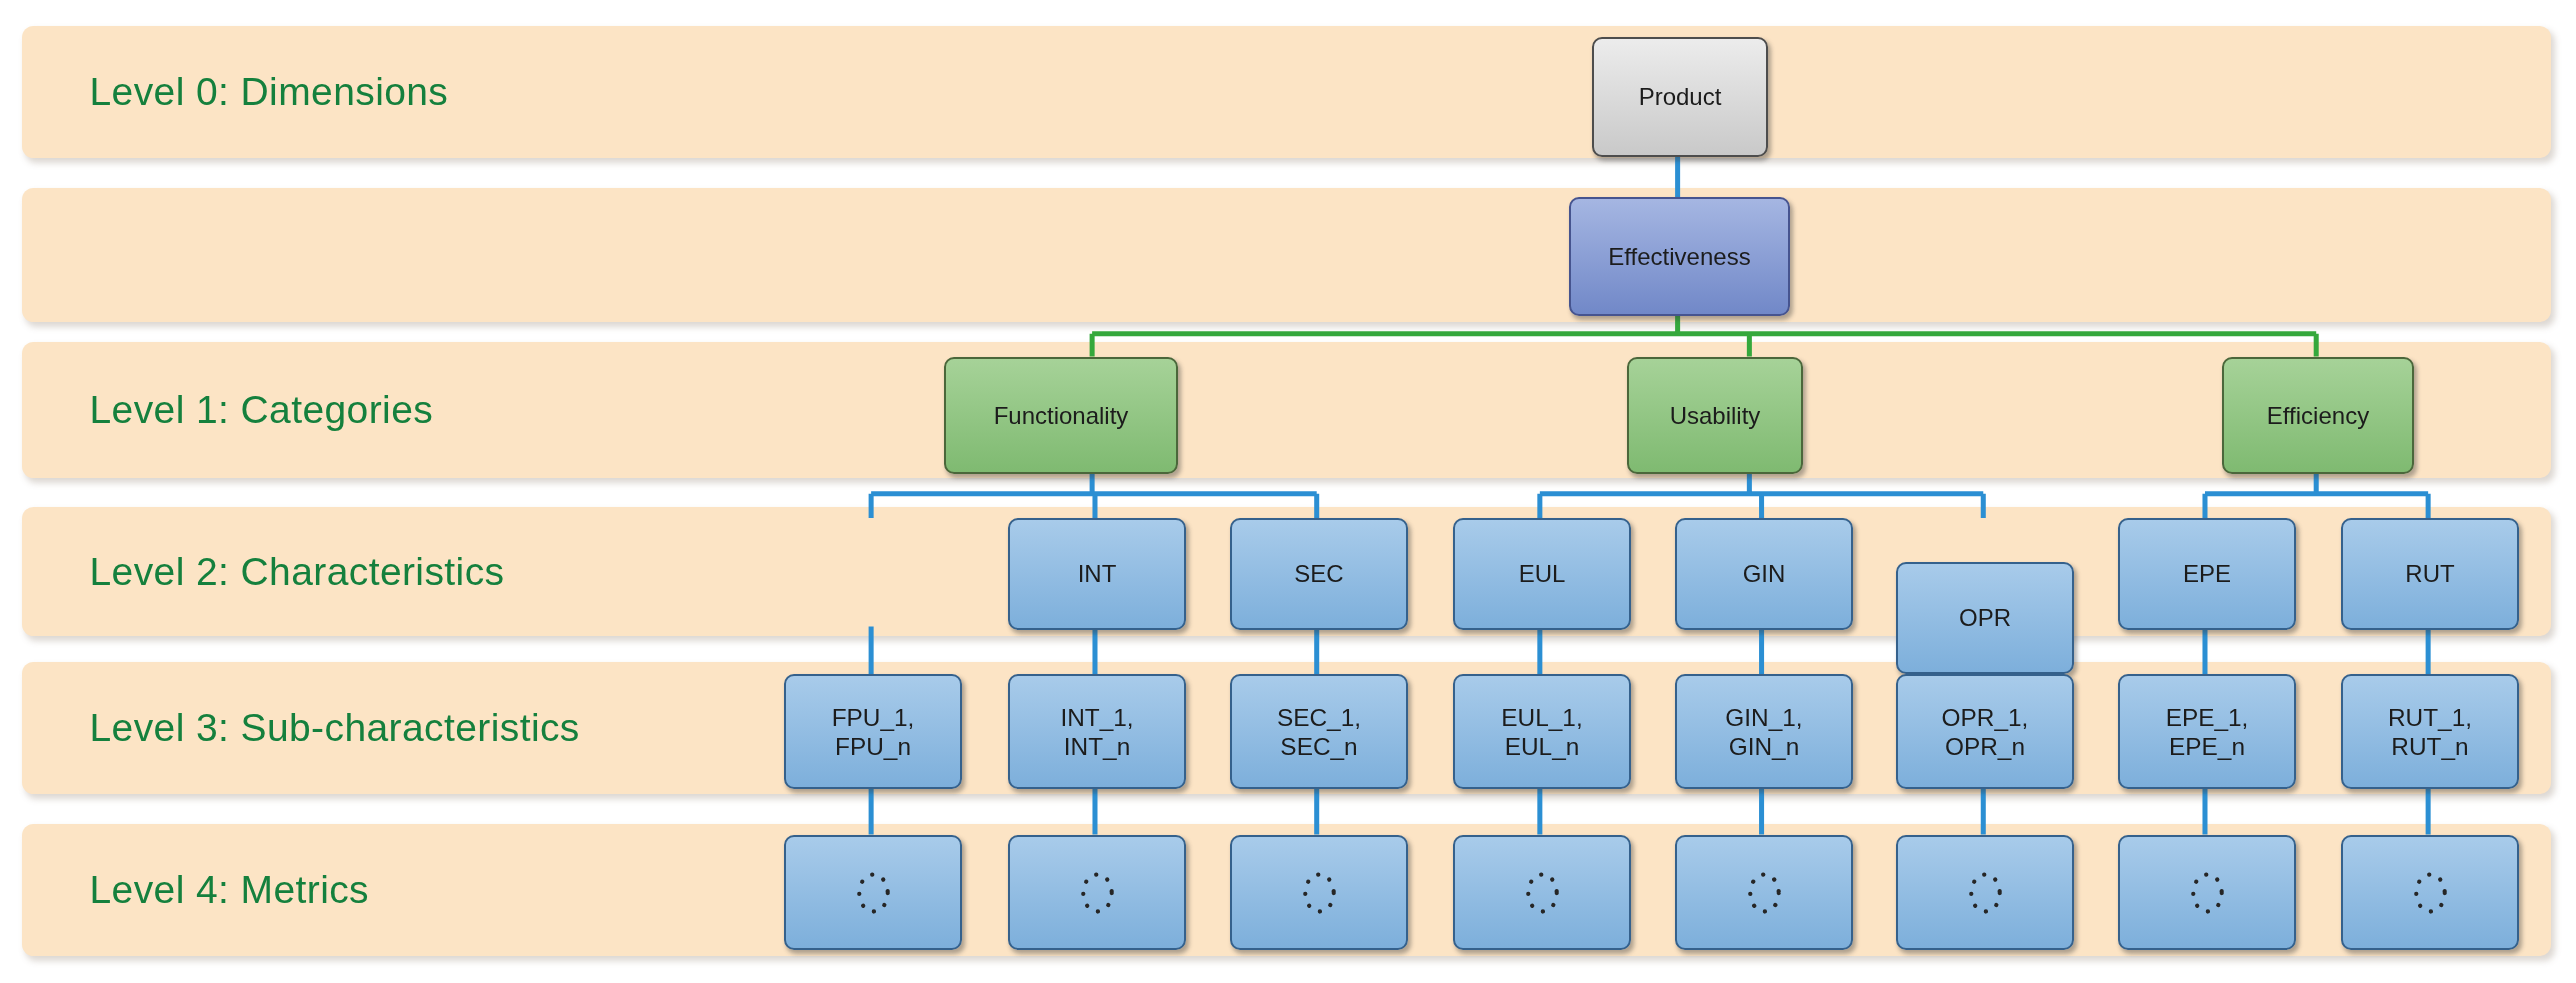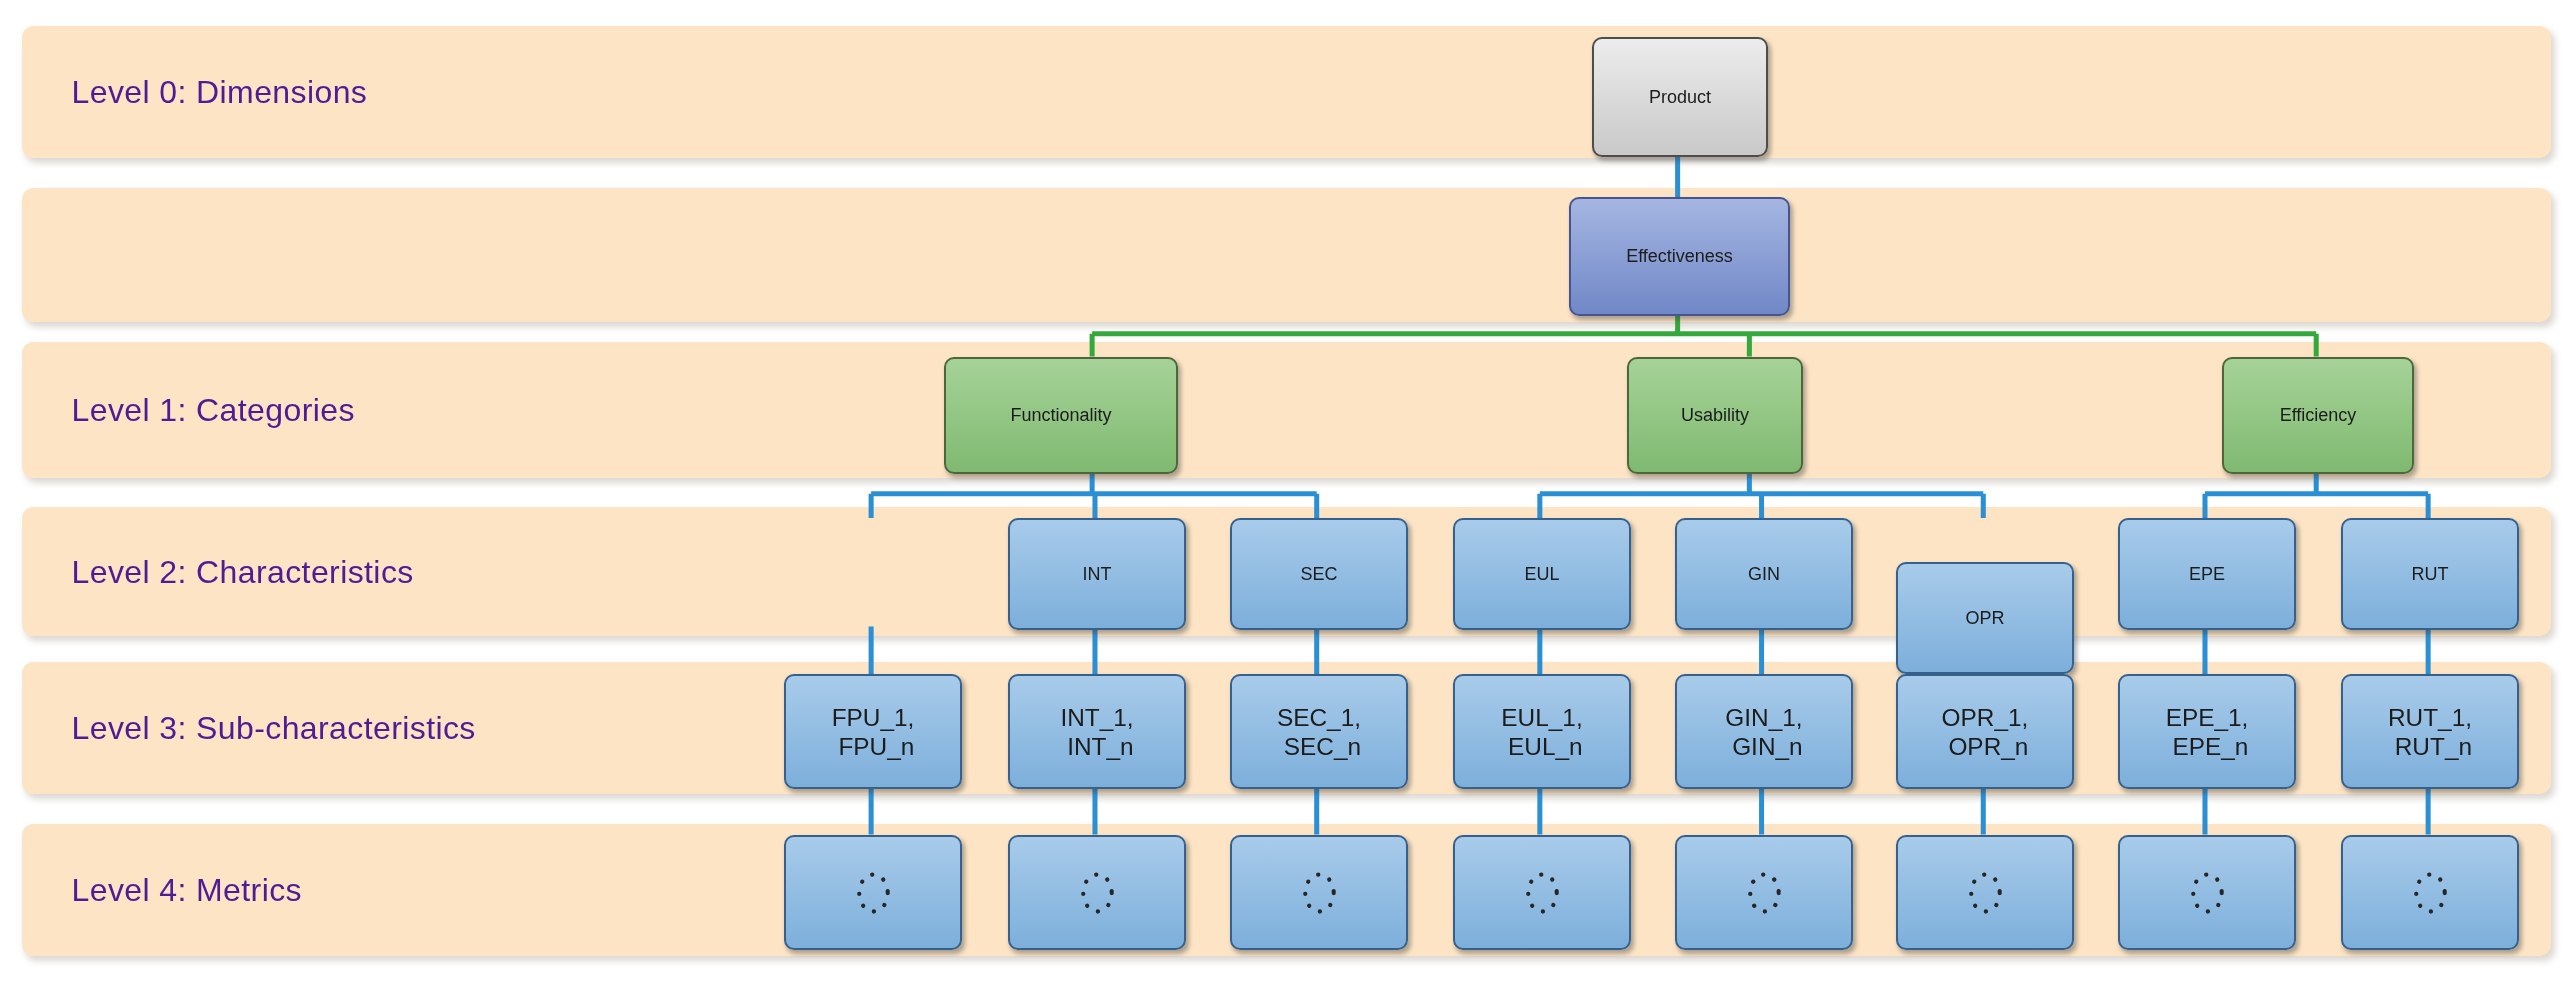--- a/index.html
+++ b/index.html
@@ -13,57 +13,57 @@
   
   .band{
     position:absolute;
     left:21.5px;width:2529px;
     background:#FCE4C5;
     border-radius:11.5px;
     box-shadow:3.6px 4.3px 6.5px rgba(120,100,80,0.25);
   }
   .band-label{
     position:absolute;
-    left:50px;top:50%;
+    left:68px;top:50%;
     transform:translateY(-50%);
-    font-size:32px;
-    color:#4c1d95;
+    font-size:39px;
+    color:#15803d;
     letter-spacing:0.4px;
     white-space:nowrap;
   }
   
   #connectors{position:absolute;left:0;top:0;z-index:2;}
   
   .node{
     position:absolute;z-index:3;
     display:flex;align-items:center;justify-content:center;
     text-align:center;
     border-radius:10px;
     box-shadow:2.9px 3.6px 4.3px rgba(60,60,60,0.40);
     color:#1c1c1c;
-    font-size:18px;
+    font-size:24px;
     line-height:1.15;
   }
   .node-root{
     background:linear-gradient(#ECECEC,#C9C9C9);
     border:2.2px solid #4D4D4D;
   }
   .node-dimension{
     background:linear-gradient(#A5B6E2,#7188C8);
     border:2.2px solid #46548F;
   }
   .node-category{
     background:linear-gradient(#A6D298,#7FBA71);
     border:2.2px solid #4B673B;
   }
   .node-blue{
     background:linear-gradient(#A8CBEA,#7DAFDB);
     border:2.2px solid #35618C;
   }
-  .node-sub{font-size:24.4px;line-height:29px;text-align:right;}
+  .node-sub{font-size:24.4px;line-height:29px;}
   .dotted-circle{display:block;}
 </style>
 </head>
 <body>
 
 <div id="canvas">
 
   <div class="band" style="top:26px;height:132px;">
     <span class="band-label">Level 0: Dimensions</span>
   </div>

